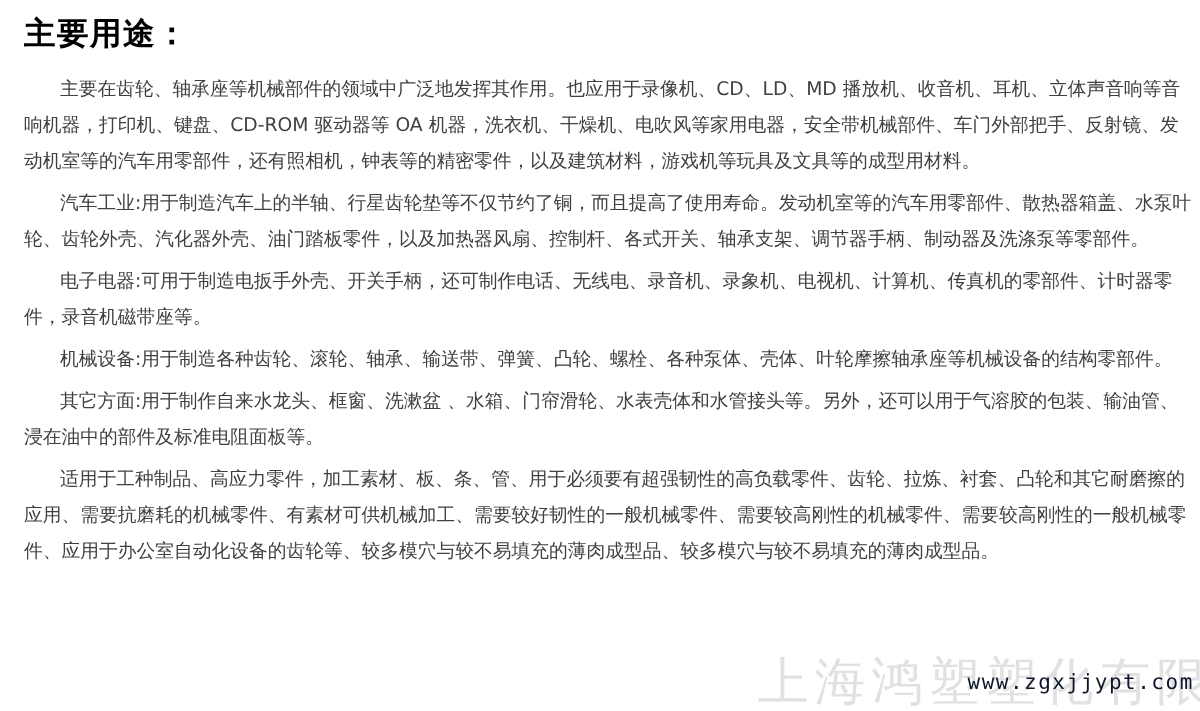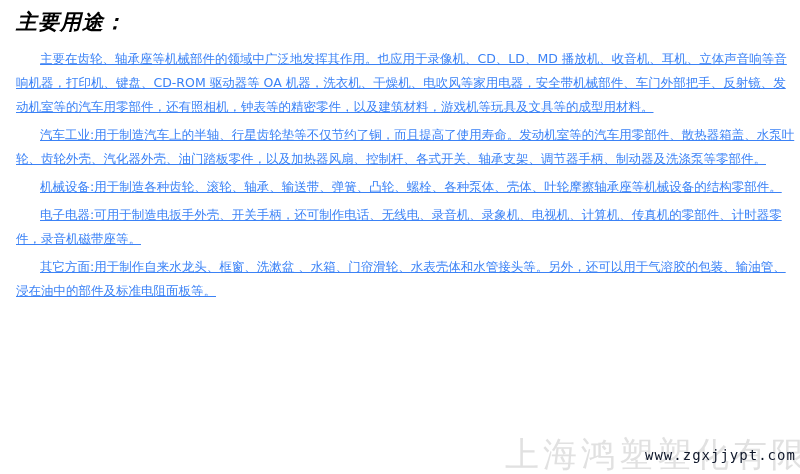--- a/index.html
+++ b/index.html
@@ -24,37 +24,35 @@
     }
     .title {
       position: absolute;
       left: 16px;
       top: 8px;
       font-size: 21px;
       font-weight: bold;
       color: #000000;
       letter-spacing: 1px;
       margin: 0;
-      font-style: italic;
     }
     .paragraphs {
       position: absolute;
       left: 16px;
       top: 47px;
       width: 780px;
     }
     .para {
       font-size: 12.5px;
       line-height: 24px;
       margin: 0 0 4px 0;
       text-indent: 24px;
-      color: #3b82f6;
+      color: #404040;
       white-space: normal;
       word-break: break-all;
-      text-decoration: underline;
     }
     .wm-cn {
       position: absolute;
       left: 505px;
       top: 432px;
       font-size: 34px;
       color: rgba(170,170,170,0.35);
       letter-spacing: 4px;
       white-space: nowrap;
       font-family: "DejaVu Sans", sans-serif;
@@ -72,20 +70,21 @@
   </style>
 </head>
 <body>
 
 <div class="page">
   <h1 class="title">主要用途：</h1>
 
   <div class="paragraphs">
     <p class="para">主要在齿轮、轴承座等机械部件的领域中广泛地发挥其作用。也应用于录像机、CD、LD、MD 播放机、收音机、耳机、立体声音响等音响机器，打印机、键盘、CD-ROM 驱动器等 OA 机器，洗衣机、干燥机、电吹风等家用电器，安全带机械部件、车门外部把手、反射镜、发动机室等的汽车用零部件，还有照相机，钟表等的精密零件，以及建筑材料，游戏机等玩具及文具等的成型用材料。</p>
     <p class="para">汽车工业:用于制造汽车上的半轴、行星齿轮垫等不仅节约了铜，而且提高了使用寿命。发动机室等的汽车用零部件、散热器箱盖、水泵叶轮、齿轮外壳、汽化器外壳、油门踏板零件，以及加热器风扇、控制杆、各式开关、轴承支架、调节器手柄、制动器及洗涤泵等零部件。</p>
+    <p class="para">电子电器:可用于制造电扳手外壳、开关手柄，还可制作电话、无线电、录音机、录象机、电视机、计算机、传真机的零部件、计时器零件，录音机磁带座等。</p>
     <p class="para">机械设备:用于制造各种齿轮、滚轮、轴承、输送带、弹簧、凸轮、螺栓、各种泵体、壳体、叶轮摩擦轴承座等机械设备的结构零部件。</p>
-    <p class="para">电子电器:可用于制造电扳手外壳、开关手柄，还可制作电话、无线电、录音机、录象机、电视机、计算机、传真机的零部件、计时器零件，录音机磁带座等。</p>
     <p class="para">其它方面:用于制作自来水龙头、框窗、洗漱盆 、水箱、门帘滑轮、水表壳体和水管接头等。另外，还可以用于气溶胶的包装、输油管、浸在油中的部件及标准电阻面板等。</p>
+    <p class="para">适用于工种制品、高应力零件，加工素材、板、条、管、用于必须要有超强韧性的高负载零件、齿轮、拉炼、衬套、凸轮和其它耐磨擦的应用、需要抗磨耗的机械零件、有素材可供机械加工、需要较好韧性的一般机械零件、需要较高刚性的机械零件、需要较高刚性的一般机械零件、应用于办公室自动化设备的齿轮等、较多模穴与较不易填充的薄肉成型品、较多模穴与较不易填充的薄肉成型品。</p>
   </div>
 
   <div class="wm-cn">上海鸿塑塑化有限公司</div>
   <div class="wm-url">www.zgxjjypt.com</div>
 </div>
 
 </body></html>

